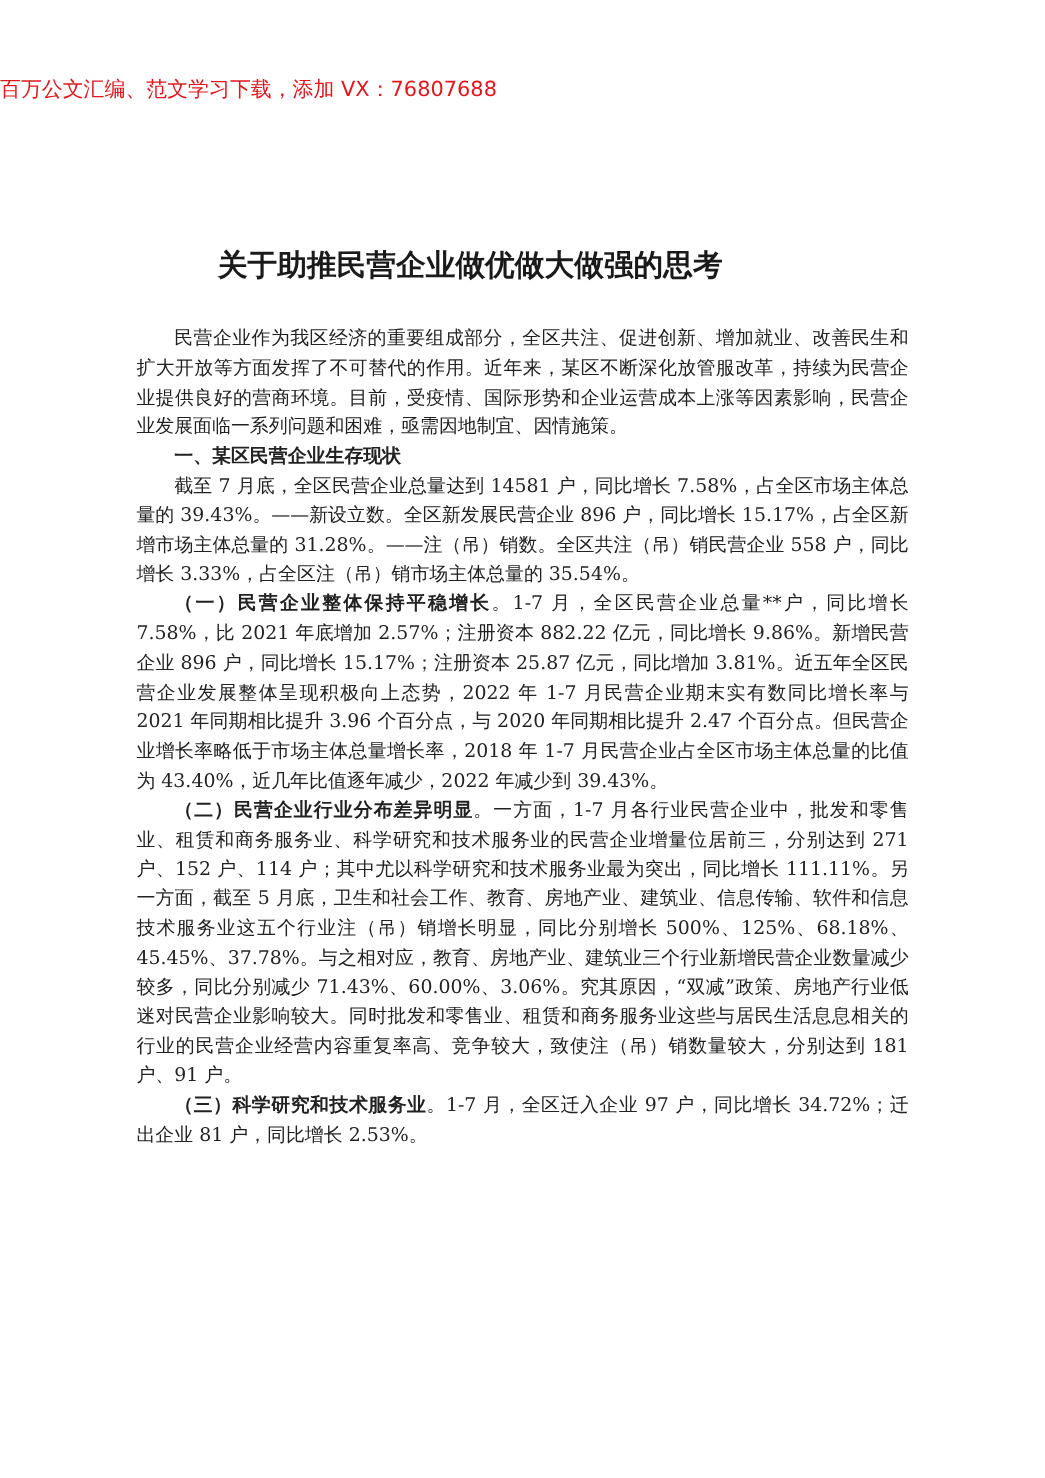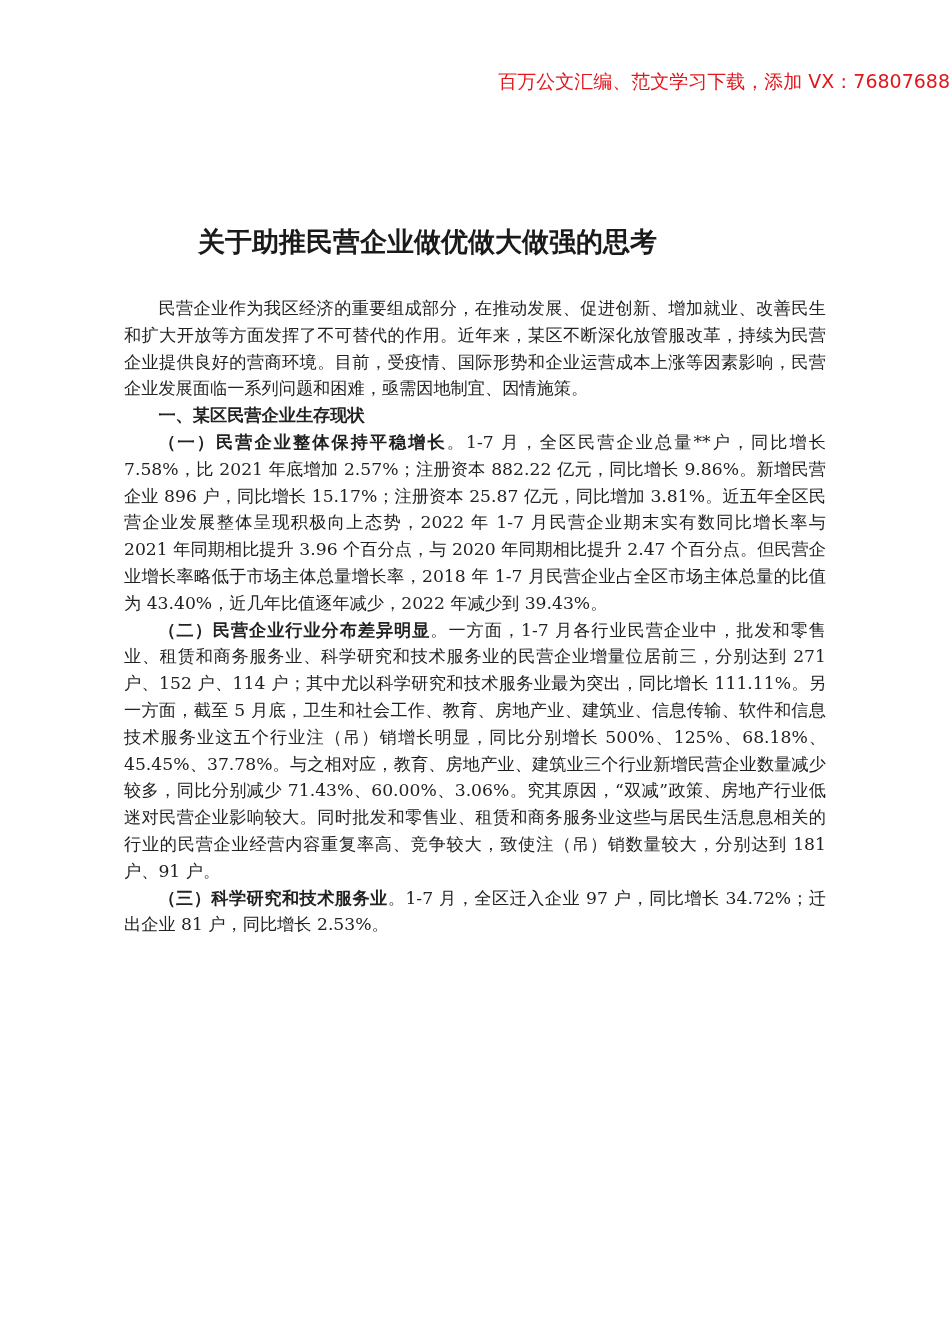--- a/index.html
+++ b/index.html
@@ -1,19 +1,19 @@
 <!DOCTYPE html>
 <html><head>
 <meta charset="utf-8">
 <style>
   html, body { margin: 0; padding: 0; background: #ffffff; }
   body { width: 950px; height: 1344px; position: relative; overflow: hidden; }
   .page { position: absolute; left: 0; top: 0; width: 950px; height: 1344px; background: #fff; }
   .header-banner {
-    position: absolute; top: 66px; left: 0; width: 950px; text-align: right;
+    position: absolute; top: 66px; left: 0; width: 950px; text-align: left;
     color: #e0171d; font-family: "DejaVu Sans", sans-serif; font-size: 19px; line-height: 30px;
   }
   .title {
     position: absolute; top: 222px; left: 0; width: 855px; text-align: center;
     color: #1a1a1a; font-family: "DejaVu Sans", sans-serif; font-size: 27px; line-height: 40px; font-weight: bold;
   }
   .body {
     position: absolute; top: 295px; left: 124px; width: 702px;
     font-family: "DejaVu Serif", serif; font-size: 17.2px; line-height: 26.8px; color: #222;
     text-align: justify;
@@ -23,19 +23,20 @@
   .lead { font-family: "DejaVu Sans", sans-serif; font-weight: bold; }
 </style>
 </head>
 <body>
 
 <div class="page">
   <div class="header-banner">百万公文汇编、范文学习下载，添加 VX：76807688</div>
   <div class="title">关于助推民营企业做优做大做强的思考</div>
 
   <div class="body">
-    <p><span>民营企业作为我区经济的重要组成部分，在推动发展、促进创新、增加就业、改善民生和扩大开放等方面发挥了不可替代的作用。近年来，某区不断深化放管服改革，持续为民营企业提供良好的营商环境。目前，受疫情、国际形势和企业运营成本上涨等因素影响，民营企业发展面临一系列问题和困难，亟需因地制宜、因情施策。</span></p>
+    <p><span>民营企业作为我区经济的重要组成部分，全区共注、促进创新、增加就业、改善民生和扩大开放等方面发挥了不可替代的作用。近年来，某区不断深化放管服改革，持续为民营企业提供良好的营商环境。目前，受疫情、国际形势和企业运营成本上涨等因素影响，民营企业发展面临一系列问题和困难，亟需因地制宜、因情施策。</span></p>
     <p><span class="h1">一、某区民营企业生存现状</span></p>
+    <p><span>截至 7 月底，全区民营企业总量达到 14581 户，同比增长 7.58%，占全区市场主体总量的 39.43%。——新设立数。全区新发展民营企业 896 户，同比增长 15.17%，占全区新增市场主体总量的 31.28%。——注（吊）销数。全区共注（吊）销民营企业 558 户，同比增长 3.33%，占全区注（吊）销市场主体总量的 35.54%。</span></p>
     <p><span class="lead">（一）民营企业整体保持平稳增长</span><span>。1-7 月，全区民营企业总量**户，同比增长 7.58%，比 2021 年底增加 2.57%；注册资本 882.22 亿元，同比增长 9.86%。新增民营企业 896 户，同比增长 15.17%；注册资本 25.87 亿元，同比增加 3.81%。近五年全区民营企业发展整体呈现积极向上态势，2022 年 1-7 月民营企业期末实有数同比增长率与 2021 年同期相比提升 3.96 个百分点，与 2020 年同期相比提升 2.47 个百分点。但民营企业增长率略低于市场主体总量增长率，2018 年 1-7 月民营企业占全区市场主体总量的比值为 43.40%，近几年比值逐年减少，2022 年减少到 39.43%。</span></p>
     <p><span class="lead">（二）民营企业行业分布差异明显</span><span>。一方面，1-7 月各行业民营企业中，批发和零售业、租赁和商务服务业、科学研究和技术服务业的民营企业增量位居前三，分别达到 271 户、152 户、114 户；其中尤以科学研究和技术服务业最为突出，同比增长 111.11%。另一方面，截至 5 月底，卫生和社会工作、教育、房地产业、建筑业、信息传输、软件和信息技术服务业这五个行业注（吊）销增长明显，同比分别增长 500%、125%、68.18%、45.45%、37.78%。与之相对应，教育、房地产业、建筑业三个行业新增民营企业数量减少较多，同比分别减少 71.43%、60.00%、3.06%。究其原因，“双减”政策、房地产行业低迷对民营企业影响较大。同时批发和零售业、租赁和商务服务业这些与居民生活息息相关的行业的民营企业经营内容重复率高、竞争较大，致使注（吊）销数量较大，分别达到 181 户、91 户。</span></p>
     <p><span class="lead">（三）科学研究和技术服务业</span><span>。1-7 月，全区迁入企业 97 户，同比增长 34.72%；迁出企业 81 户，同比增长 2.53%。</span></p>
   </div>
 </div>
 
 </body></html>

